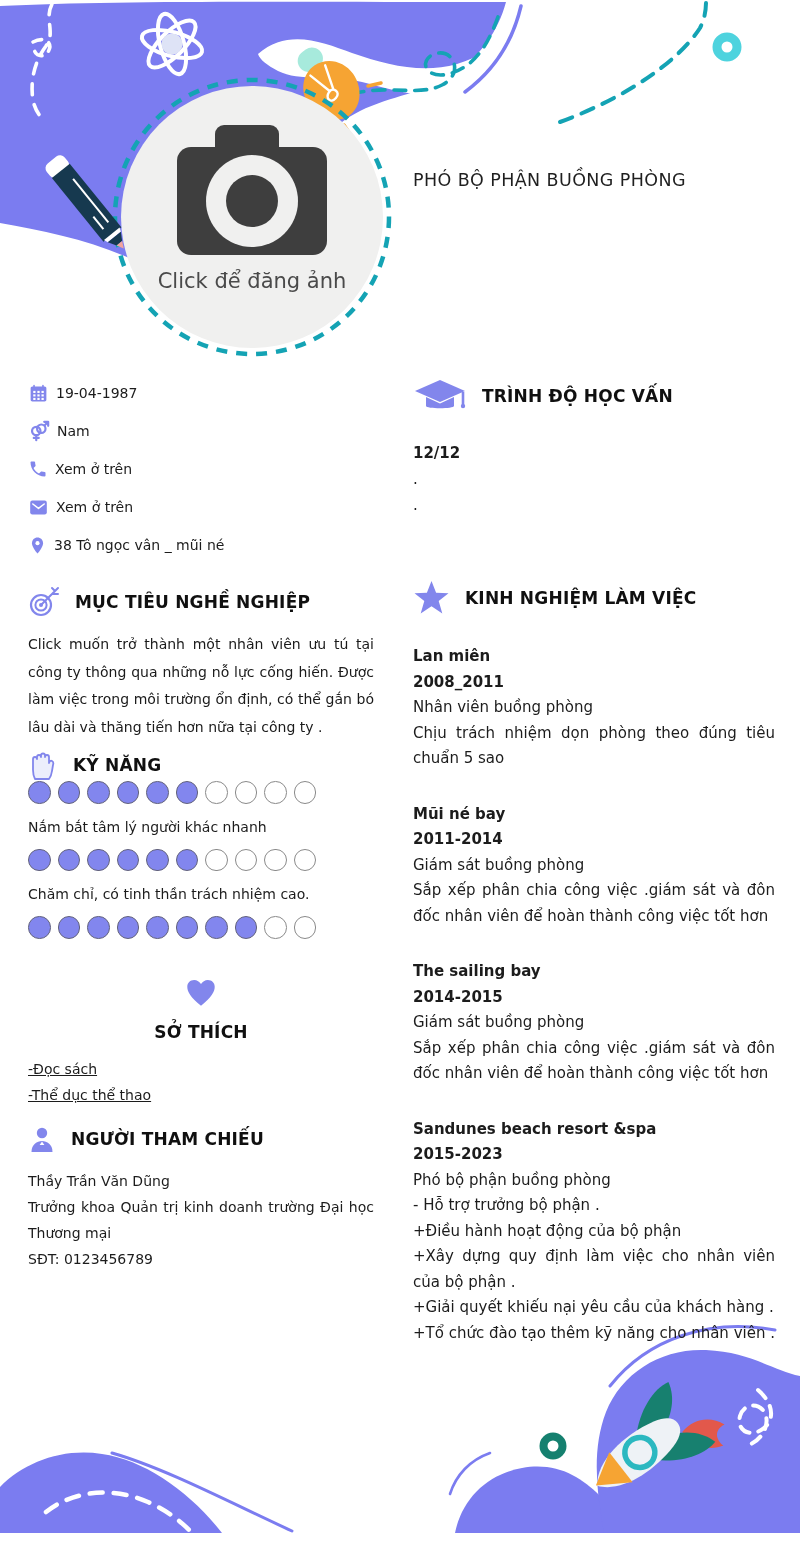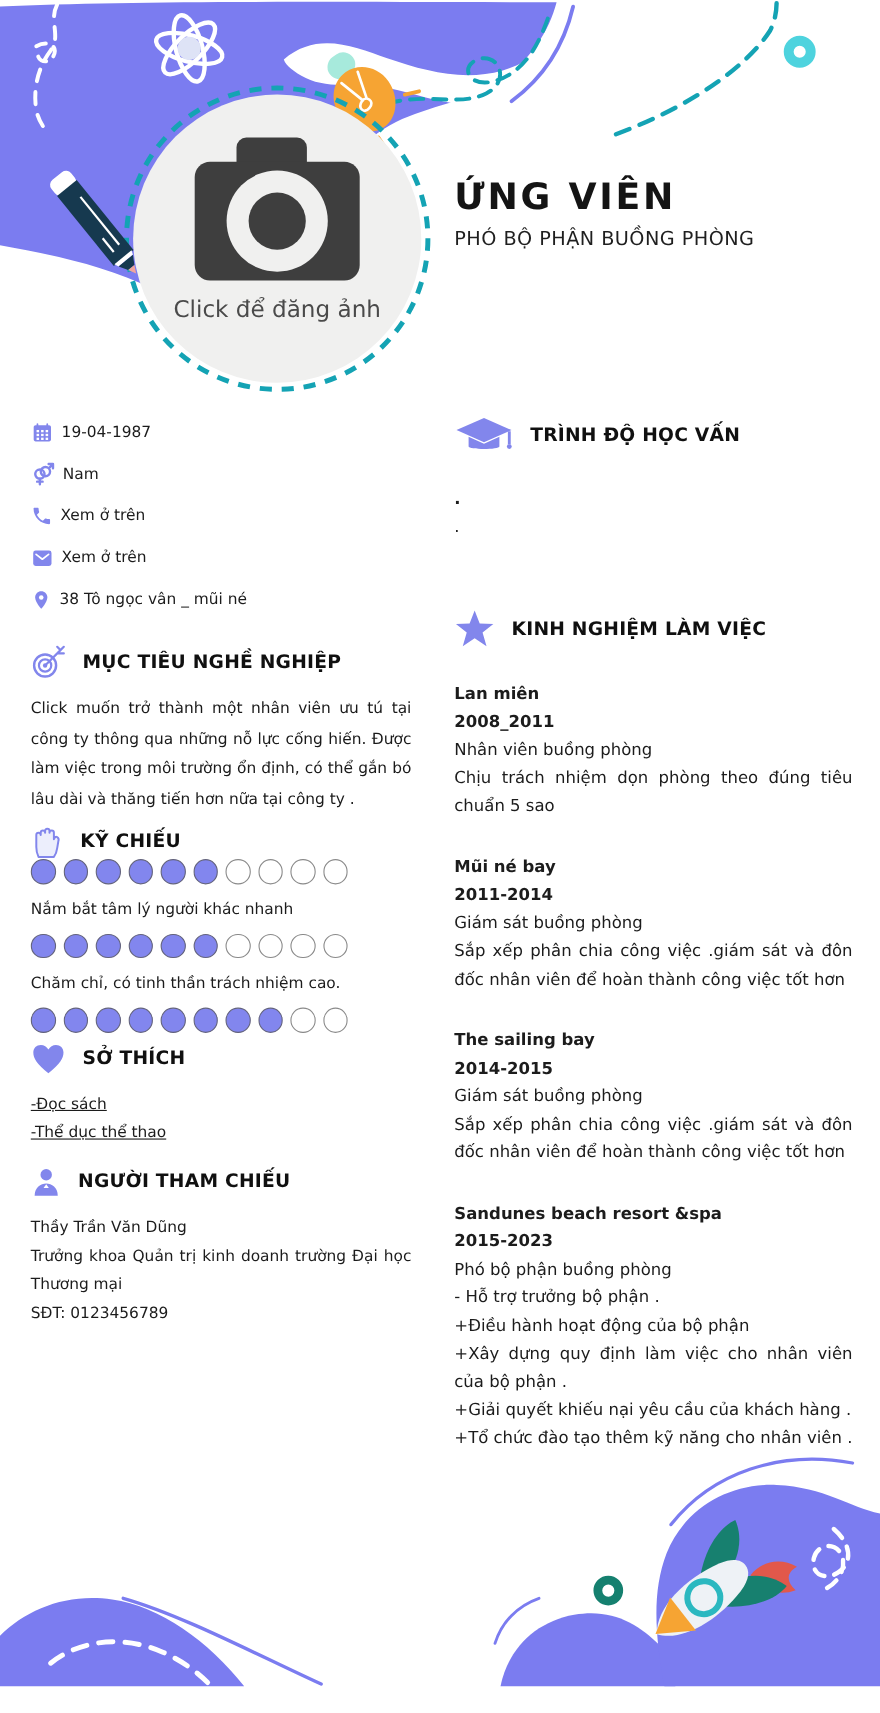--- a/index.html
+++ b/index.html
@@ -111,21 +111,20 @@
       <rect x="14" y="-11.5" width="82" height="23" fill="#16394f"></rect>
       <line x1="28" y1="-4.5" x2="84" y2="-4.5" stroke="#ffffff" stroke-width="2"></line>
       <line x1="70" y1="3.5" x2="86" y2="3.5" stroke="#ffffff" stroke-width="2"></line>
       <polygon points="95,-10 95,10 99,8.4 99,-8.4" fill="#ffffff"></polygon>
       <polygon points="99,-8.4 99,8.4 107,3.6 107,-3.6" fill="#16394f"></polygon>
       <polygon points="107,-3.6 107,3.6 114,0" fill="#f2a49c"></polygon>
     </g>
   </svg>
 
   <div class="header">
-    <div class="name">ỨNG VIÊN</div>
     <div class="title">PHÓ BỘ PHẬN BUỒNG PHÒNG</div>
   </div>
 
   <div class="col-left">
 
     <div>
       <div class="contact-row">
         <span class="h-icon">
           <svg width="21" height="21" viewBox="0 0 24 24">
               <path fill="#8286ec" d="M19,4h-1V2.8C18,2.3 17.6,2 17.1,2c-0.5,0-0.9,0.3-0.9,0.8V4H7.8V2.8C7.8,2.3 7.4,2 6.9,2C6.4,2 6,2.3 6,2.8V4H5C3.9,4 3,4.9 3,6v13c0,1.1 0.9,2 2,2h14c1.1,0 2-0.9 2-2V6C21,4.9 20.1,4 19,4z"></path>
@@ -194,21 +193,21 @@
       <span>MỤC TIÊU NGHỀ NGHIỆP</span>
     </div>
     <div class="objective-text">Click muốn trở thành một nhân viên ưu tú tại công ty thông qua những nỗ lực cống hiến. Được làm việc trong môi trường ổn định, có thể gắn bó lâu dài và thăng tiến hơn nữa tại công ty .</div>
 
     <div class="sec-head" style="margin-top:8px;">
       <span class="h-icon">
         <svg width="30" height="32" viewBox="0 0 30 32" fill="#eceefc" stroke="#8286ec" stroke-width="1.8" stroke-linejoin="round">
             <path d="M7,30 C5.5,27 5,24 5,21 L5,10 Q5,8 7,8 Q9,8 9,10 L9,8 Q9,6 11,6 Q13,6 13,8 L13,6.5 Q13,4.5 15,4.5 Q17,4.5 17,6.5 L17,8 Q17,6 19,6 Q21,6 21,8 L21,14 Q22,11 24,12 Q26,13 25,16 L24,22 C23.6,25 22.5,28 21,30 Z"></path>
           </svg>
       </span>
-      <span>KỸ CHIẾU</span>
+      <span>KỸ NĂNG</span>
     </div>
 
     <div>
       <div class="dots">
           <span class="dot filled"></span>
           <span class="dot filled"></span>
           <span class="dot filled"></span>
           <span class="dot filled"></span>
           <span class="dot filled"></span>
           <span class="dot filled"></span>
@@ -238,21 +237,21 @@
           <span class="dot filled"></span>
           <span class="dot filled"></span>
           <span class="dot filled"></span>
           <span class="dot filled"></span>
           <span class="dot filled"></span>
           <span class="dot"></span>
           <span class="dot"></span>
         </div>
     </div>
 
-    <div class="sec-head" style="margin-top:8px;">
+    <div class="sec-head" style="margin-top:38px;flex-direction:column;">
       <span class="h-icon">
         <svg width="32" height="30" viewBox="0 0 28 26">
             <path fill="#8286ec" d="M14,25 C5,18 2,13 2,8.5 C2,5 4.5,2.5 8,2.5 C10.5,2.5 12.8,4 14,6 C15.2,4 17.5,2.5 20,2.5 C23.5,2.5 26,5 26,8.5 C26,13 23,18 14,25 Z"></path>
           </svg>
       </span>
       <span>SỞ THÍCH</span>
     </div>
     <div style="margin-top:14px;">
       <div class="hobby-line">-Đọc sách</div>
       <div class="hobby-line">-Thể dục thể thao</div>
@@ -282,20 +281,21 @@
         <svg width="54" height="36" viewBox="0 0 54 36">
             <polygon points="27,2 52,13 27,24 2,13" fill="#8286ec"></polygon>
             <path d="M13,19 L13,28 C13,31 41,31 41,28 L41,19 L27,25.4 L13,19 Z" fill="#8286ec"></path>
             <line x1="50" y1="14" x2="50" y2="26" stroke="#8286ec" stroke-width="2.6"></line>
             <circle cx="50" cy="28" r="2.2" fill="#8286ec"></circle>
           </svg>
       </span>
       <span>TRÌNH ĐỘ HỌC VẤN</span>
     </div>
     <div class="edu-lines">
+      <div>12/12</div>
       <div>.</div>
       <div>.</div>
     </div>
 
     <div class="sec-head sp-exp">
       <span class="h-icon">
         <svg width="37" height="36" viewBox="0 0 36 36">
             <polygon points="18,1 22.6,12.8 35,13.2 25.2,21 28.8,33.5 18,26.2 7.2,33.5 10.8,21 1,13.2 13.4,12.8" fill="#8286ec"></polygon>
           </svg>
       </span>

